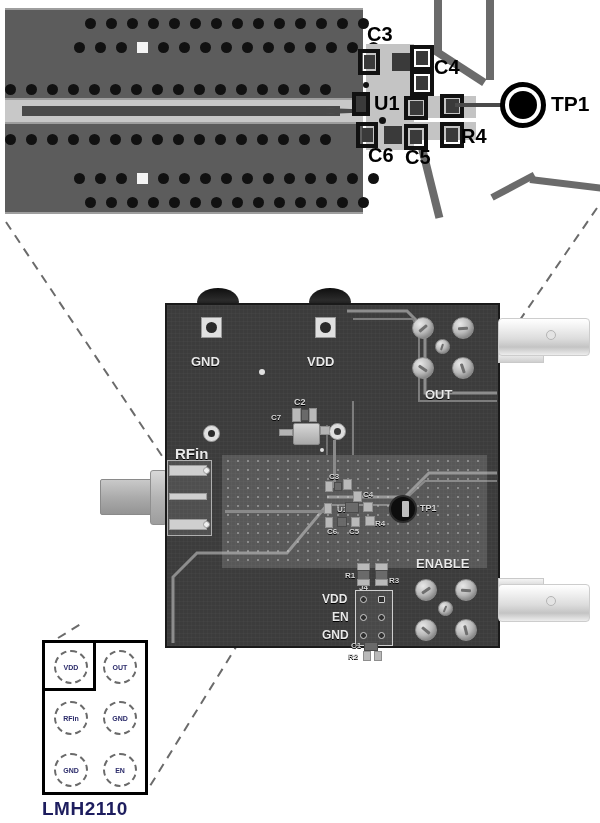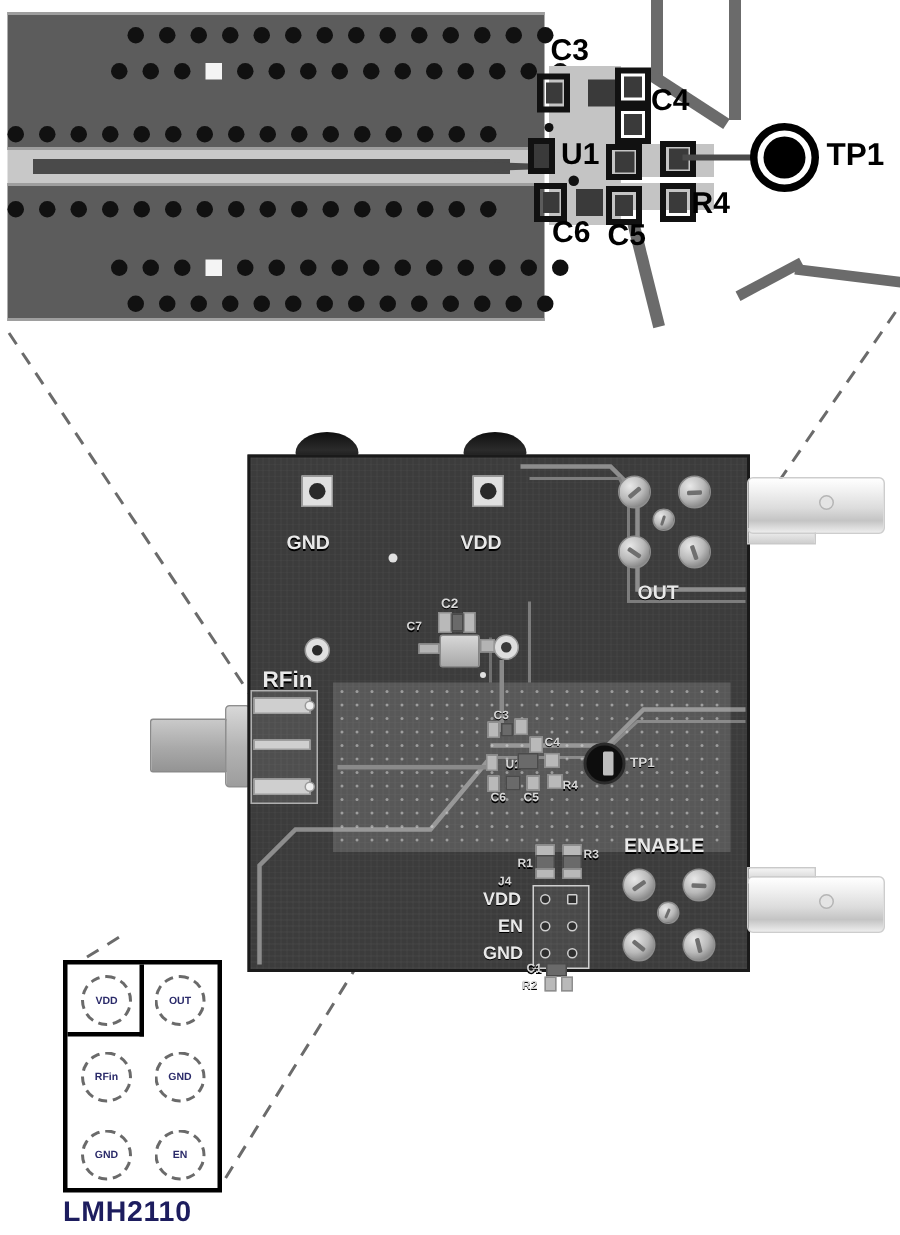--- a/index.html
+++ b/index.html
@@ -888,22 +888,22 @@
     <div class="bc-pad abs" style="left:158px;top:212px;width:8px;height:11px;"></div>
     <div class="bc-body abs" style="left:170px;top:212px;width:10px;height:10px;"></div>
     <div class="bc-pad abs" style="left:184px;top:212px;width:9px;height:10px;"></div>
     <div class="bc-pad abs" style="left:198px;top:211px;width:10px;height:10px;"></div>
 
     <div id="board-tp1" class="abs" style="left:222px;top:190px;width:28px;height:28px;"></div>
     <div id="board-tp1-inner" class="abs" style="left:235px;top:196px;width:7px;height:16px;"></div>
     <div class="board-label small abs" style="left:253px;top:199px;font-size:9px;">TP1</div>
 
     <div class="board-label small abs" style="left:178px;top:267px;font-size:8px;">R1</div>
-    <div class="board-label small abs" style="left:222px;top:261px;font-size:8px;">R3</div>
-    <div class="board-label small abs" style="left:165px;top:279px;font-size:8px;">J4</div>
+    <div class="board-label small abs" style="left:222px;top:272px;font-size:8px;">R3</div>
+    <div class="board-label small abs" style="left:192px;top:279px;font-size:8px;">J4</div>
     <div class="bc-pad abs" style="left:190px;top:258px;width:13px;height:8px;"></div>
     <div class="bc-body abs" style="left:190px;top:265px;width:13px;height:10px;"></div>
     <div class="bc-pad abs" style="left:190px;top:274px;width:13px;height:7px;"></div>
     <div class="bc-pad abs" style="left:208px;top:258px;width:13px;height:8px;"></div>
     <div class="bc-body abs" style="left:208px;top:265px;width:13px;height:10px;"></div>
     <div class="bc-pad abs" style="left:208px;top:274px;width:13px;height:7px;"></div>
 
     <div id="j4-box" class="abs" style="left:188px;top:285px;width:38px;height:56px;"></div>
     <div class="j4-hole abs" style="left:193px;top:291px;"></div>
     <div class="j4-hole sq abs" style="left:211px;top:291px;"></div>

